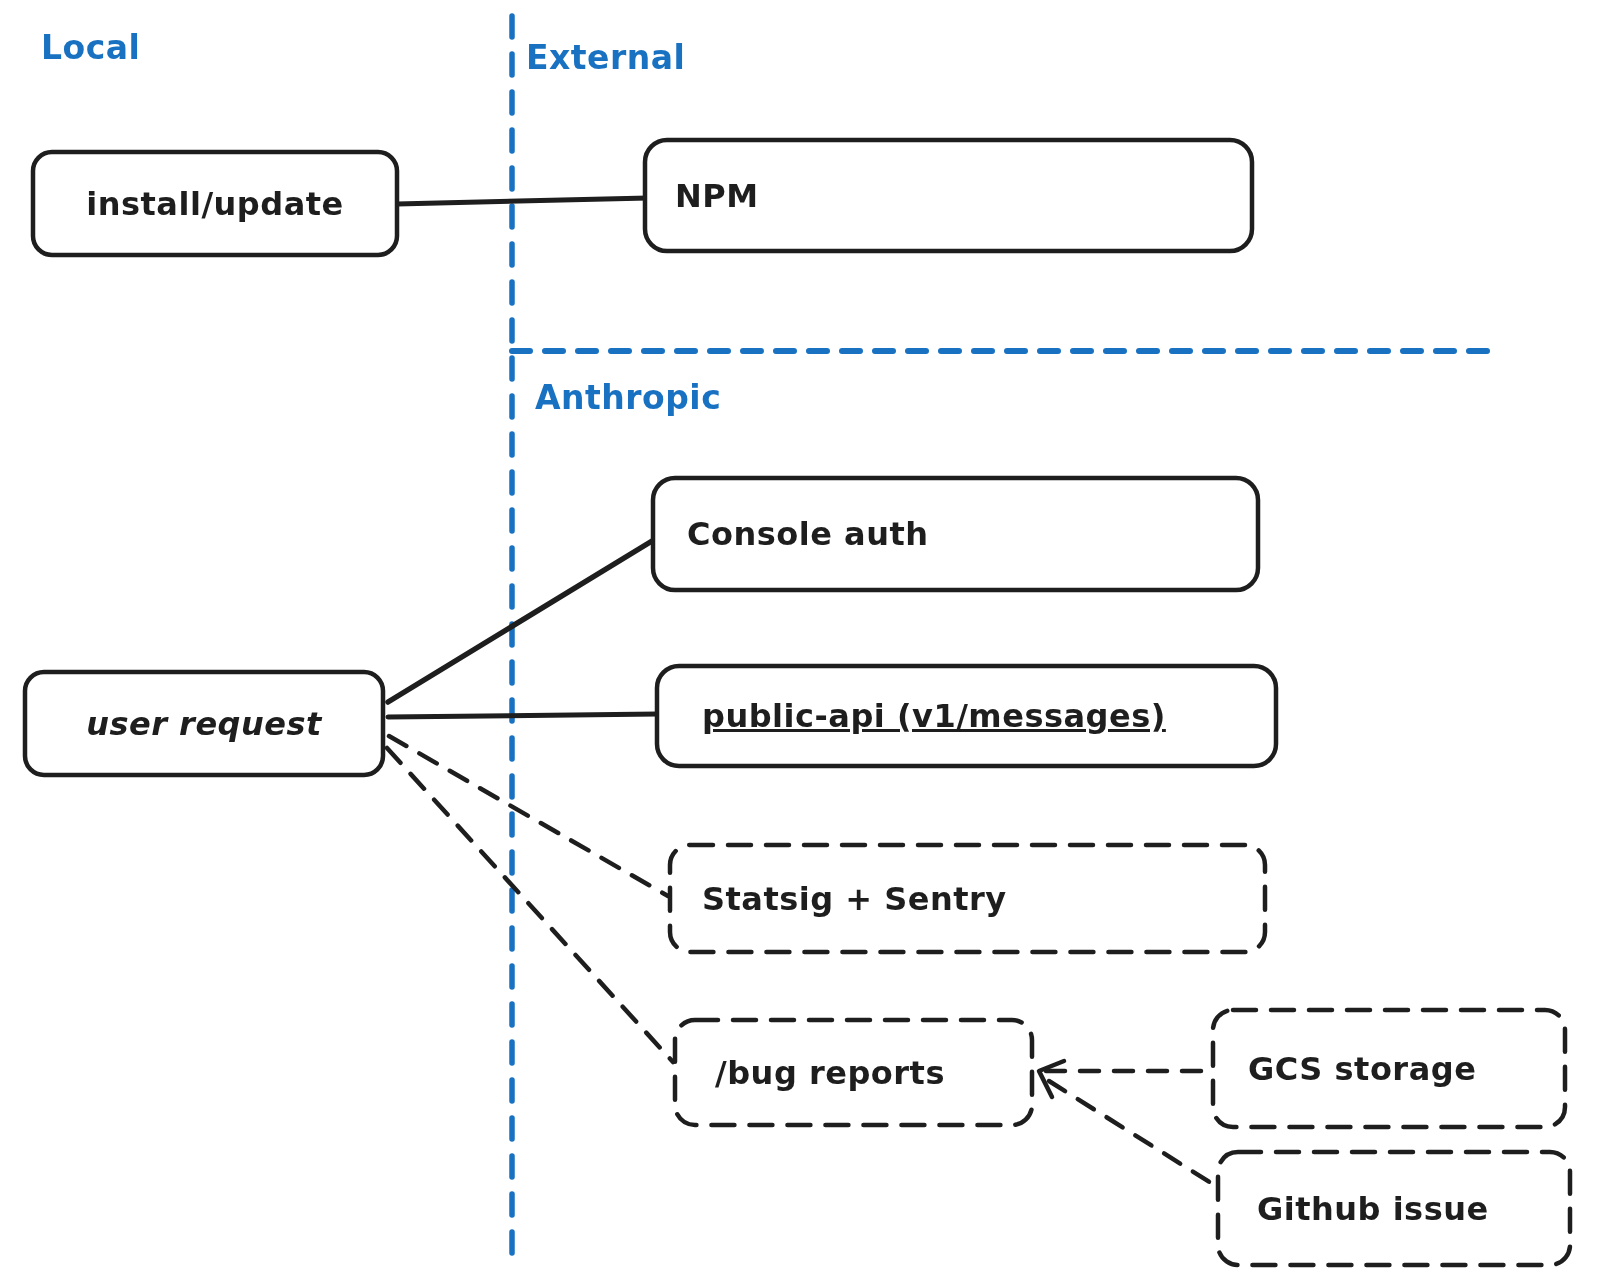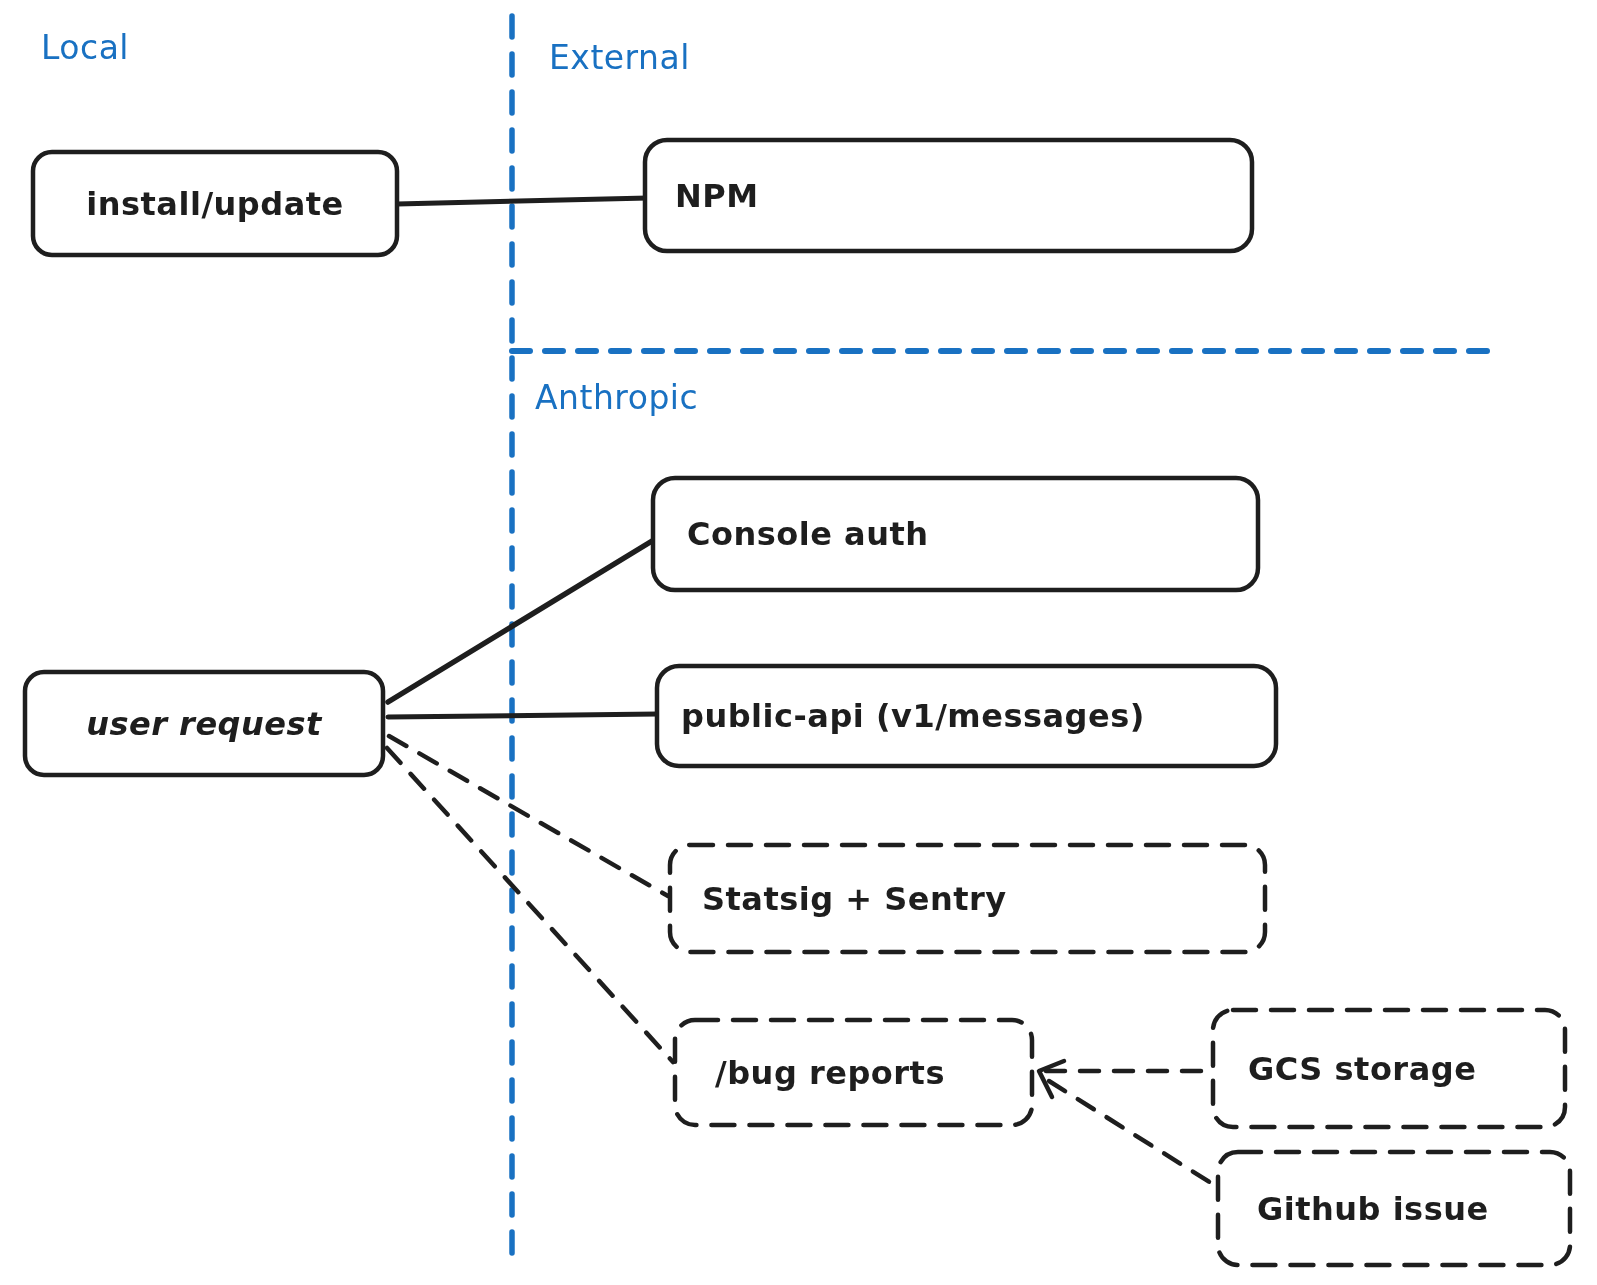--- a/index.html
+++ b/index.html
@@ -33,21 +33,21 @@
     font-weight: 600;
     letter-spacing: 0.5px;
     white-space: nowrap;
     pointer-events: none;
   }
   .node-label.centered { justify-content: center; }
   .zone-label {
     position: absolute;
     color: var(--blue);
     font-size: 33px;
-    font-weight: 400;
+    font-weight: 700;
     letter-spacing: 0.5px;
     white-space: nowrap;
     pointer-events: none;
   }
 </style>
 </head>
 <body>
 
 <div class="canvas">
 
@@ -72,26 +72,26 @@
     <rect x="657" y="666" width="619" height="100" rx="22" fill="#ffffff" stroke-width="4.5" stroke="#1e1e1e"></rect>
     <rect x="25" y="672" width="358" height="103" rx="19" fill="#ffffff" stroke-width="4.5" stroke="#1e1e1e"></rect>
 
     <rect x="670" y="845" width="595" height="107" rx="20" fill="#ffffff" stroke-width="4.5" stroke-linecap="round" stroke-dasharray="23 15" stroke="#1e1e1e"></rect>
     <rect x="675" y="1020" width="357" height="105" rx="20" fill="#ffffff" stroke-width="4.5" stroke-linecap="round" stroke-dasharray="23 15" stroke="#1e1e1e"></rect>
     <rect x="1213" y="1010" width="352" height="117" rx="20" fill="#ffffff" stroke-width="4.5" stroke-linecap="round" stroke-dasharray="23 15" stroke="#1e1e1e"></rect>
     <rect x="1218" y="1152" width="352" height="113" rx="20" fill="#ffffff" stroke-width="4.5" stroke-linecap="round" stroke-dasharray="23 15" stroke="#1e1e1e"></rect>
   </svg>
 
   <div class="zone-label" style="left:41px; top:28px;">Local</div>
-  <div class="zone-label" style="left:549px; top:38px;">External</div>
+  <div class="zone-label" style="left:526px; top:38px;">External</div>
   <div class="zone-label" style="left:535px; top:378px;">Anthropic</div>
 
   <div class="node-label centered" style="left:33px; top:152px; width:364px; height:103px;text-align:center;">install/update</div>
   <div class="node-label" style="left:653px; top:478px; width:605px; height:112px; padding-left:34px;">Console auth</div>
   <div class="node-label" style="left:645px; top:140px; width:607px; height:111px; padding-left:30px;">NPM</div>
-  <div class="node-label" style="left:636px; top:666px; width:619px; height:100px; padding-left:45px;">public-api (v1/messages)</div>
+  <div class="node-label" style="left:657px; top:666px; width:619px; height:100px; padding-left:45px;text-decoration:underline;">public-api (v1/messages)</div>
   <div class="node-label centered" style="left:25px; top:672px; width:358px; height:103px;font-style:italic;">user request</div>
   <div class="node-label" style="left:670px; top:845px; width:595px; height:107px; padding-left:32px;text-align:center;">Statsig + Sentry</div>
   <div class="node-label" style="left:1213px; top:1010px; width:352px; height:117px; padding-left:35px;">GCS storage</div>
   <div class="node-label" style="left:675px; top:1020px; width:357px; height:105px; padding-left:40px;">/bug reports</div>
   <div class="node-label" style="left:1218px; top:1152px; width:352px; height:113px; padding-left:39px;">Github issue</div>
 
 </div>
 
 </body></html>

